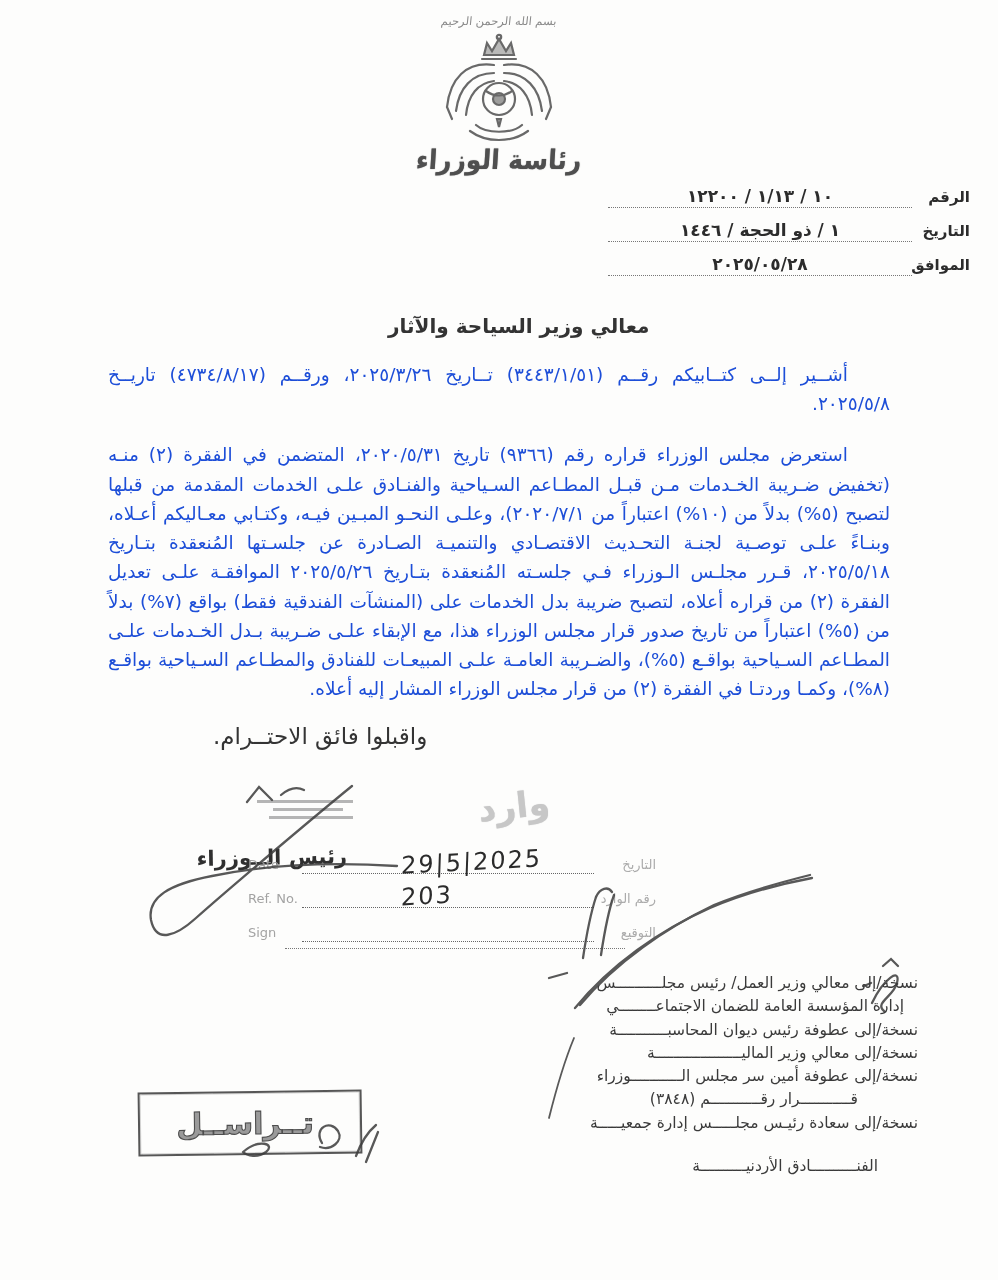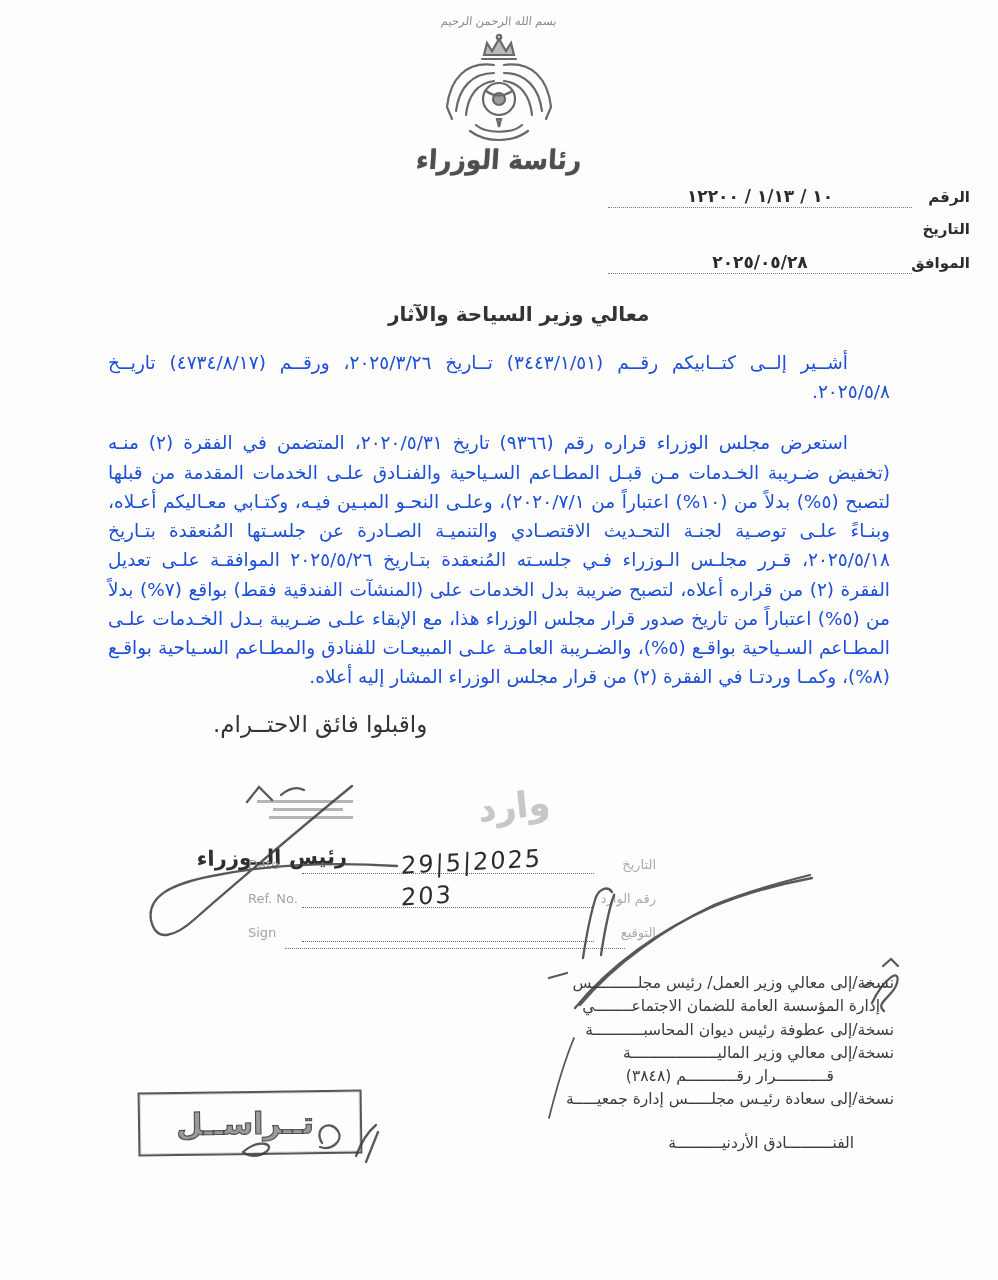--- a/index.html
+++ b/index.html
@@ -16,21 +16,21 @@
     font-size:25px; font-weight:bold; color:#4f4f4f; letter-spacing:1px;
     transform:scaleY(1.08) skewX(-4deg); display:inline-block; margin-top:2px;
     text-shadow:0 0 1px #777;
   }
   
   .ref-block { position:absolute; top:186px; right:28px; width:362px; font-size:17px; font-weight:bold; color:#2c2c2c; }
   .ref-row { display:flex; align-items:flex-end; margin-bottom:12px; }
   .ref-label { width:58px; font-size:15px; flex:0 0 auto; padding-bottom:2px;text-align:right; }
   .ref-value { flex:1; text-align:center; border-bottom:1.5px dotted #777; padding-bottom:1px; letter-spacing:1px; }
   
-  .content { width:782px; margin:4px auto; }
+  .content { width:782px; margin:16px auto; }
   .spacer { height:128px; }
   .salutation { font-size:20px; font-weight:600; color:#333; text-align:right; padding-left:280px; text-align:left; }
   .salutation span { display:inline-block; }
   .para { font-size:18.5px; line-height:1.58; text-align:justify; color:#1d4ed8; text-indent:42px; margin-top:22px; }
   .closing { font-size:23px; color:#343434; text-align:right; padding-left:105px; margin-top:20px; text-align:left; }
   .closing span { display:inline-block; }
   
   .incoming-word {
     position:absolute; left:478px; top:786px; font-size:35px; font-weight:bold;
     color:#c7c7c7; letter-spacing:8px; transform:rotate(-6deg); direction:rtl;
@@ -48,21 +48,21 @@
   .stamp-row { display:flex; align-items:flex-end; height:34px; }
   .en-label { flex:0 0 54px; font-size:13px; color:#a3a3a3; padding-bottom:2px; filter:blur(0.3px); }
   .field-line { flex:1; border-bottom:1.6px dotted #666; position:relative; height:100%; }
   .hand-value {
     position:absolute; bottom:-3px; left:34%; font-size:24px; color:#2b2b2b;
     transform:rotate(-3deg) skewX(-5deg); letter-spacing:2px; white-space:nowrap;
   }
   .ar-label { flex:0 0 62px; font-size:13px; color:#ababab; text-align:right; direction:rtl; padding-bottom:2px; padding-left:6px; filter:blur(0.3px); }
   .extra-line { position:absolute; left:285px; top:948px; width:340px; border-bottom:1.6px dotted #777; }
   
-  .cc-block { position:absolute; top:972px; right:104px; width:424px; font-size:15.5px; line-height:1.5; color:#3a3a3a; text-align:right; }
+  .cc-block { position:absolute; top:972px; right:80px; width:424px; font-size:15.5px; line-height:1.5; color:#3a3a3a; text-align:right; }
   .cc-cont-1 { padding-right:14px; }
   .cc-cont-2 { padding-right:60px; }
   .cc-cont-3 { padding-right:40px;margin-top:20px; }
   
   .bottom-stamp {
     position:absolute; left:138px; top:1091px; width:224px; height:64px;
     border:2.5px solid #565656; transform:rotate(-0.8deg);
     display:flex; align-items:center; justify-content:center;
     box-shadow:inset 0 0 0 1px rgba(90,90,90,.25);
   }
@@ -97,20 +97,21 @@
     <span class="org-name">رئاسة الوزراء</span>
   </div>
 
   <div class="ref-block">
     <div class="ref-row">
       <span class="ref-label">الرقم</span>
       <span class="ref-value">١٠ / ١/١٣ / ١٢٢٠٠</span>
     </div>
     <div class="ref-row">
       <span class="ref-label">التاريخ</span>
+      <span class="ref-value">١ / ذو الحجة / ١٤٤٦</span>
     </div>
     <div class="ref-row">
       <span class="ref-label">الموافق</span>
       <span class="ref-value">٢٠٢٥/٠٥/٢٨</span>
     </div>
   </div>
 
   <div class="content">
     <div class="spacer"></div>
     <div class="salutation">
@@ -154,20 +155,21 @@
       <span class="ar-label">التوقيع</span>
     </div>
   </div>
   <div class="extra-line"></div>
 
   <div class="cc-block">
     <div>نسخة/إلى معالي وزير العمل/ رئيس مجلــــــــــس</div>
     <div class="cc-cont-1">إدارة المؤسسة العامة للضمان الاجتماعــــــــي</div>
     <div>نسخة/إلى عطوفة رئيس ديوان المحاسبـــــــــــة</div>
     <div>نسخة/إلى معالي وزير الماليـــــــــــــــــــة</div>
+    <div>نسخة/إلى عطوفة أمين سر مجلس الـــــــــــوزراء</div>
     <div class="cc-cont-2">قـــــــــــرار رقـــــــــــم (٣٨٤٨)</div>
     <div>نسخة/إلى سعادة رئيـس مجلـــــس إدارة جمعيـــــة</div>
     <div class="cc-cont-3">الفنــــــــــادق الأردنيــــــــــة</div>
   </div>
 
   <div class="bottom-stamp">
     <span class="bottom-stamp-text">تــراســل</span>
   </div>
 
   <svg class="overlay-svg" width="998" height="1280" viewBox="0 0 998 1280">

